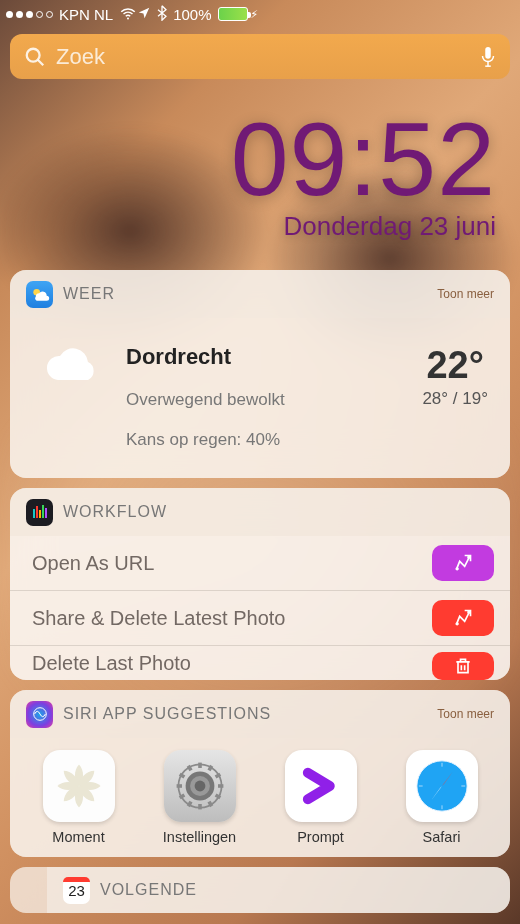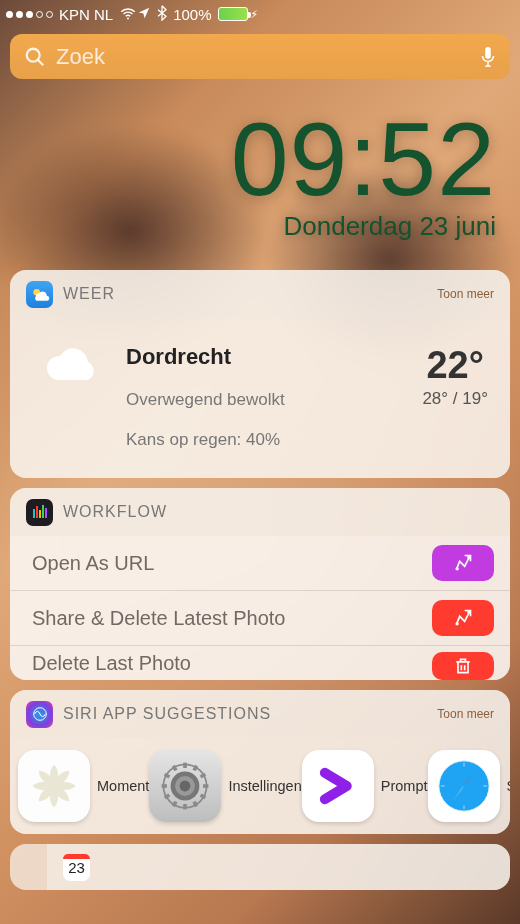--- a/index.html
+++ b/index.html
@@ -61,21 +61,21 @@
     padding: 0 14px;
     color: rgba(255,255,255,0.85);
     font-size: 22px;
     gap: 10px;
   }
   .search-bar .mag svg { width: 22px; height: 22px; display: block; }
   .search-bar .placeholder { flex: 1; color: rgba(255,255,255,0.78); }
   .search-bar .mic svg { width: 16px; height: 22px; display: block; }
 
   
-  .clock-area { text-align: right; padding: 28px 24px 18px 4px; color: #14532d; }
+  .clock-area { text-align: right; padding: 28px 24px 18px 4px; color: #701a75; }
   .clock-time {
     font-size: 104px;
     font-weight: 200;
     letter-spacing: 1px;
     line-height: 1;
     text-shadow: 0 2px 14px rgba(0,0,0,0.25);
   }
   .clock-date {
     font-size: 26px;
     font-weight: 400;
@@ -147,21 +147,21 @@
 
   
   .siri-body {
     background: rgba(250,245,240,0.5);
     display: flex;
     padding: 12px 8px 12px 8px;
   }
   .siri-app {
     flex: 1;
     display: flex;
-    flex-direction: row;
+    flex-direction: column;
     align-items: center;
     gap: 7px;
   }
   .siri-app .icon-box {
     width: 72px; height: 72px;
     border-radius: 17px;
     display: flex; align-items: center; justify-content: center;
     box-shadow: 0 2px 4px rgba(0,0,0,0.15);
   }
   .siri-app .label { font-size: 14.5px; color: #333; }
@@ -418,18 +418,19 @@
         </div>
       </div>
     </div>
 
     <div class="widget stub">
       <div class="widget-header">
         <div class="app-icon calendar-icon" style="display:flex;flex-direction:column;align-items:center;justify-content:center;">
           <div style="height:5px;width:100%;background:#ff3b30;border-radius:6px 6px 0 0;margin-top:-5px;"></div>
           <div class="daynum">23</div>
         </div>
+        <div class="widget-title">VOLGENDE</div>
       </div>
     </div>
 
   </div>
 
 </div>
 
 </body></html>

